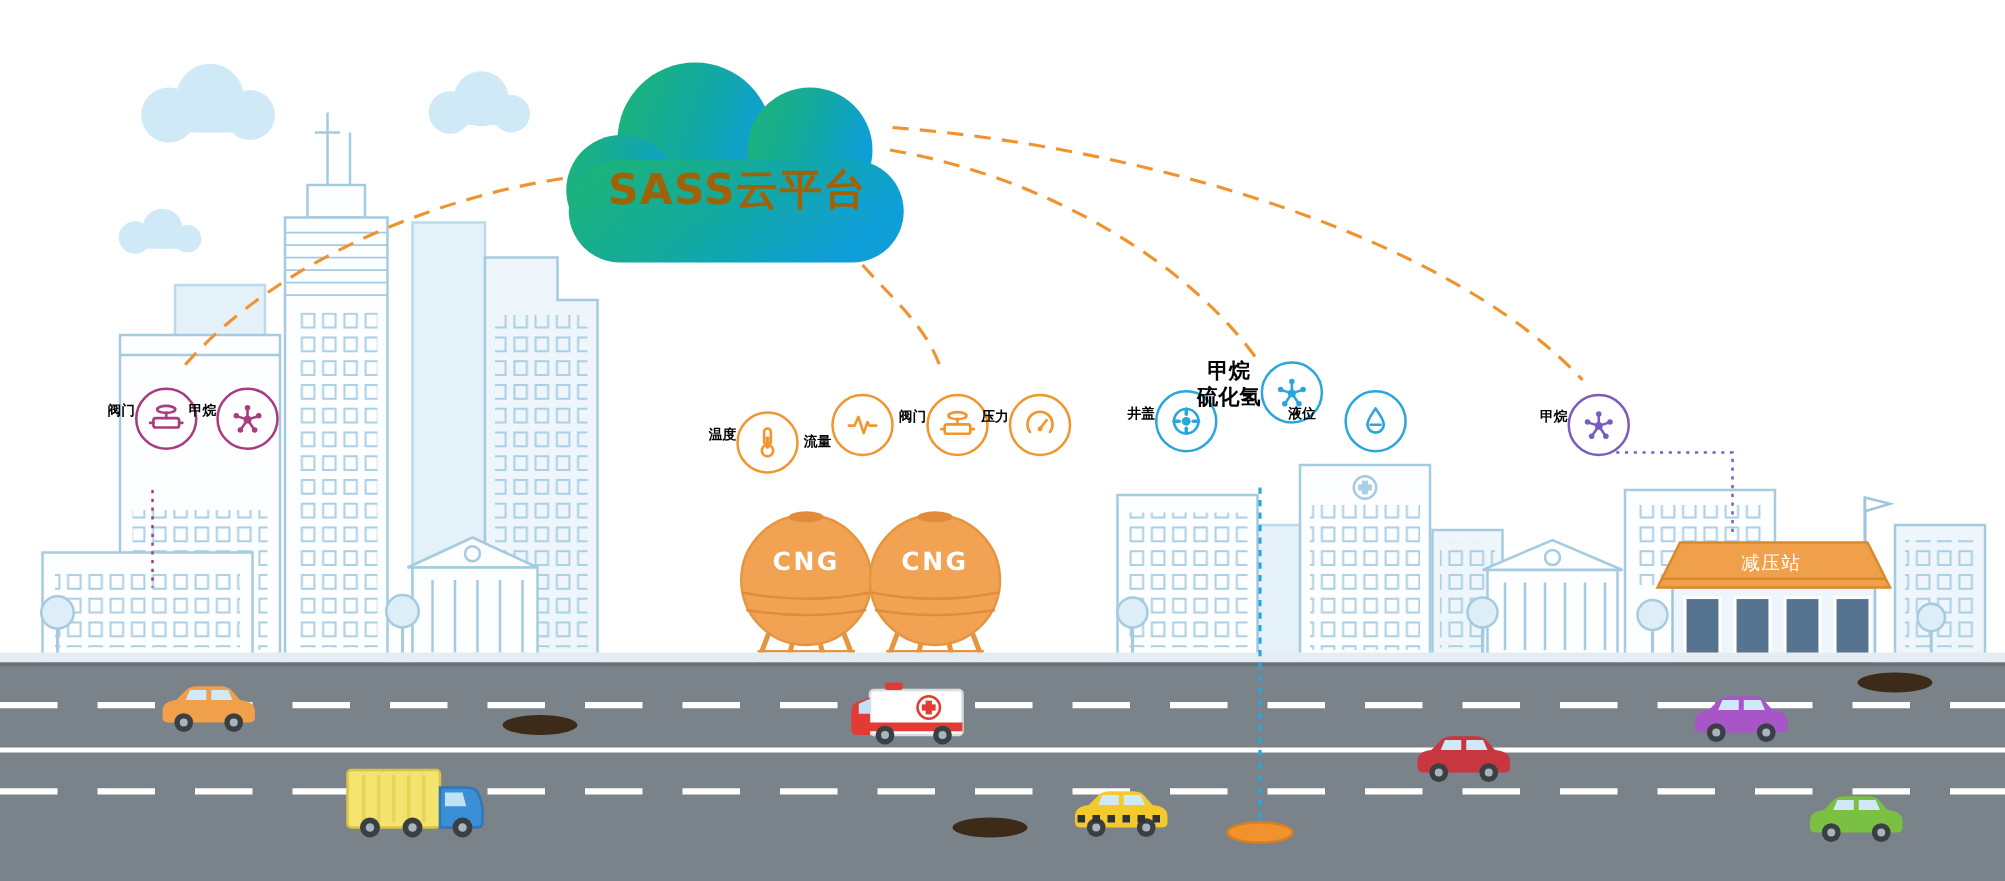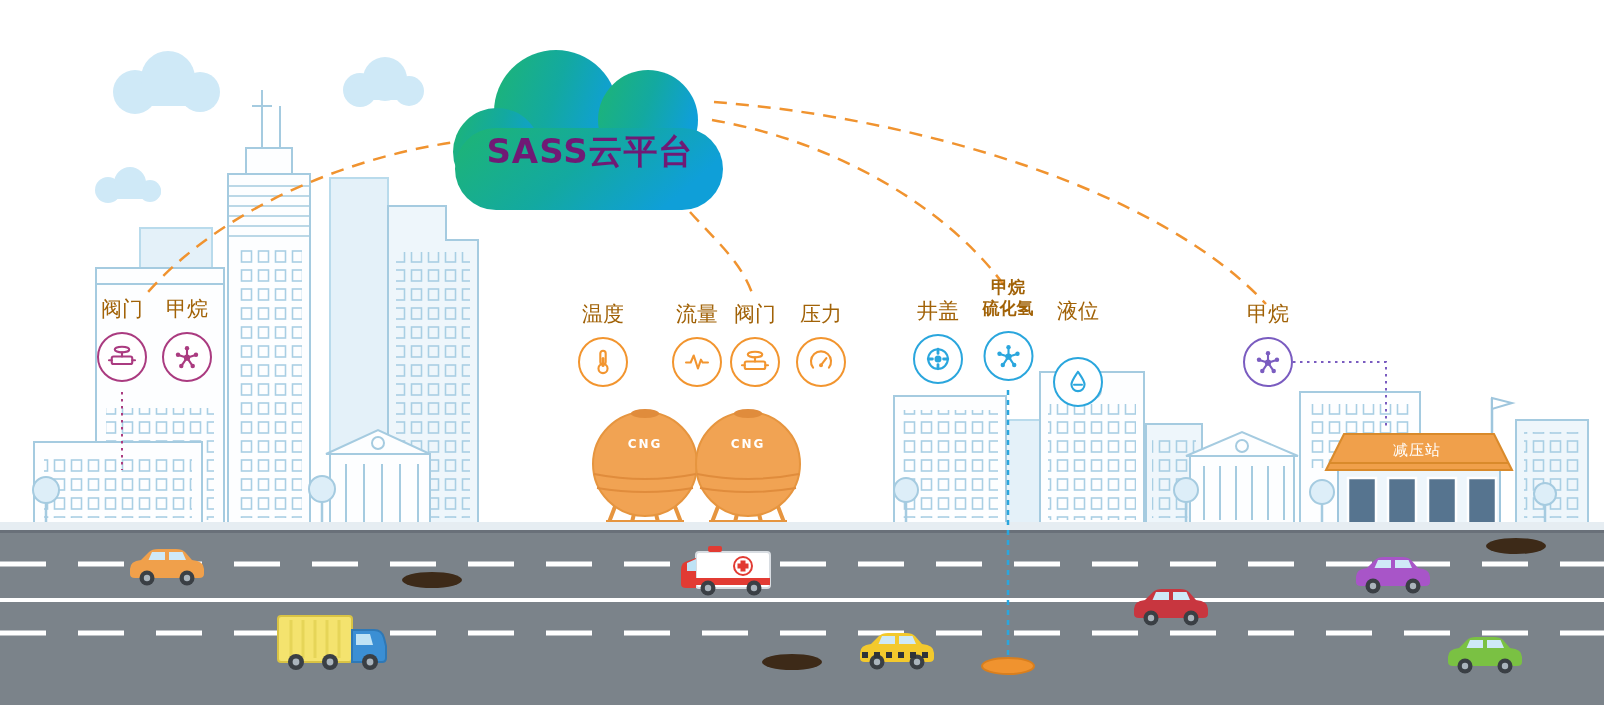--- a/index.html
+++ b/index.html
@@ -1,24 +1,24 @@
 <!DOCTYPE html>
 <html><head>
 <meta charset="utf-8">
 <style>
 *{margin:0;padding:0;box-sizing:border-box}
 body{font-family:"DejaVu Sans","Liberation Sans",sans-serif;background:#fff}
 #stage{position:relative;width:1604px;height:705px;overflow:hidden;background:#fff}
 #bg{position:absolute;inset:0;width:1604px;height:705px}
 .overlay{position:absolute;transform:translateX(-50%);text-align:center;white-space:nowrap}
-#cloud-label{left:590px;top:129px;font-size:34px;font-weight:bold;color:#701a75;letter-spacing:1px}
-.tank-label{font-size:12px;font-weight:bold;color:#fff;letter-spacing:2px}
+#cloud-label{left:590px;top:129px;font-size:34px;font-weight:bold;color:#a16207;letter-spacing:1px}
+.tank-label{font-size:20px;font-weight:bold;color:#fff;letter-spacing:2px}
 #station-label{left:1417px;top:441px;font-size:15px;font-weight:normal;color:#fff;letter-spacing:1px}
-.sensor{position:absolute;transform:translateX(-50%);display:flex;flex-direction:column;align-items:center;color:#a16207}
-.lbl{font-size:21px;font-weight:normal;line-height:22px;white-space:nowrap}
+.sensor{position:absolute;transform:translateX(-50%);display:flex;flex-direction:row;align-items:center;color:#000000}
+.lbl{font-size:11px;font-weight:bold;line-height:22px;white-space:nowrap}
 .lbl2 div{font-size:17px;font-weight:bold;line-height:21px;white-space:nowrap;text-align:center}
 .ic{width:50px;height:50px;margin-top:12px;border:2.6px solid var(--accent,#888);border-radius:50%;background:#fff;display:flex;align-items:center;justify-content:center;color:var(--accent,#888)}
 .ic svg{width:28px;height:28px;stroke:currentColor;fill:none;stroke-width:1.8;stroke-linecap:round;stroke-linejoin:round}
 .ic .f{fill:currentColor;stroke:none}
 </style>
 </head>
 <body>
 
 <div id="stage">
 
@@ -257,31 +257,31 @@
           <circle class="f" cx="12" cy="12.6" r="2.7"></circle>
           <circle class="f" cx="12" cy="4.4" r="1.9"></circle>
           <circle class="f" cx="4.3" cy="10" r="1.9"></circle>
           <circle class="f" cx="19.7" cy="10" r="1.9"></circle>
           <circle class="f" cx="7.1" cy="19.7" r="1.9"></circle>
           <circle class="f" cx="16.9" cy="19.7" r="1.9"></circle>
         </svg>
   </div>
 </div>
 
-<div class="sensor" style="left: 603px; top: 303px; --accent: #f2952f;">
+<div class="sensor" style="left: 603px; top: 317px; --accent: #f2952f;">
   <div class="lbl">温度</div>
   <div class="ic">
     <svg viewBox="0 0 24 24">
           <rect x="9.7" y="2.4" width="4.6" height="11.6" rx="2.3"></rect>
           <circle cx="12" cy="17.6" r="3.9"></circle>
           <line x1="12" y1="9" x2="12" y2="15" stroke-width="2.6"></line>
         </svg>
   </div>
 </div>
-<div class="sensor" style="left: 697px; top: 303px; --accent: #f2952f;">
+<div class="sensor" style="left: 679px; top: 303px; align-items: flex-end; --accent: #f2952f;">
   <div class="lbl">流量</div>
   <div class="ic">
     <svg viewBox="0 0 24 24">
           <path d="M2.6 12.4 H6.6 L9.2 6.4 L12.8 17.6 L15.4 10 L16.8 12.4 H21.4"></path>
         </svg>
   </div>
 </div>
 <div class="sensor" style="left: 755px; top: 303px; --accent: #f2952f;">
   <div class="lbl">阀门</div>
   <div class="ic">

